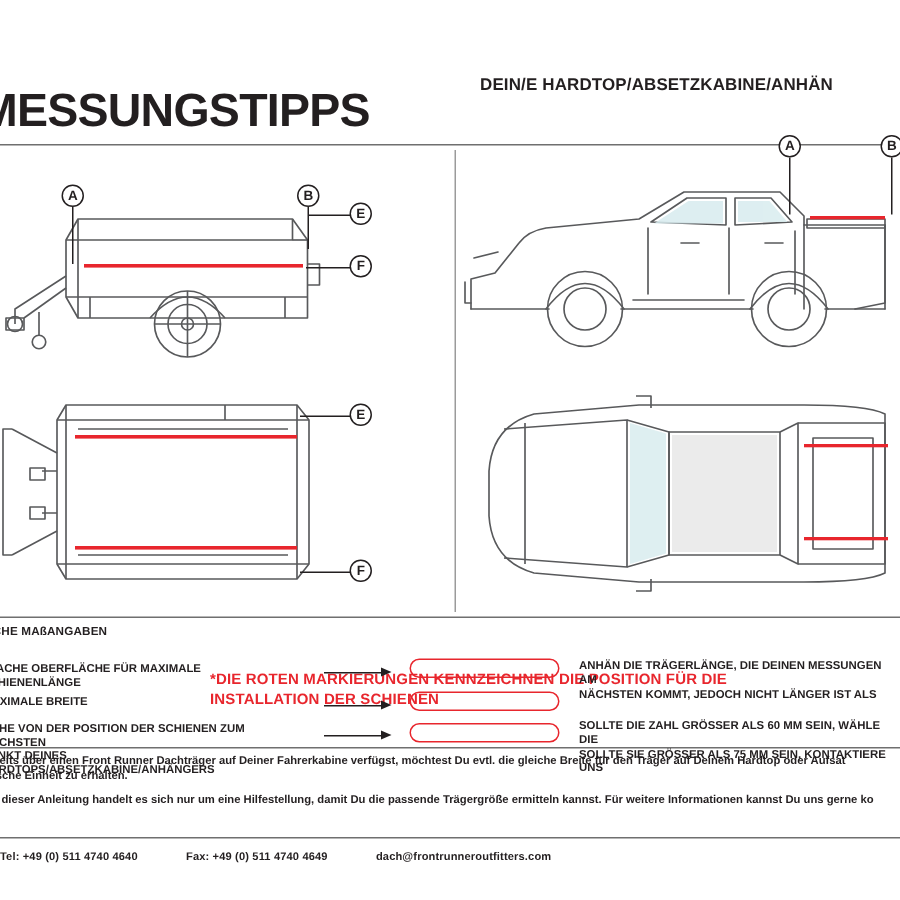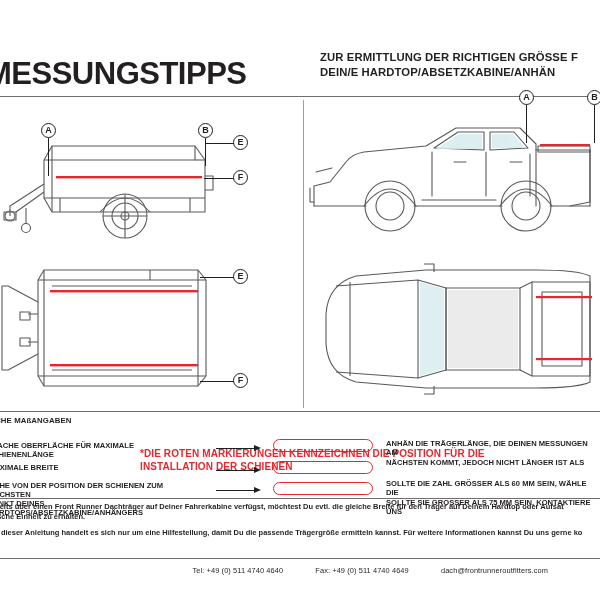--- a/index.html
+++ b/index.html
@@ -176,38 +176,37 @@
     font-weight: 700;
     line-height: 1.3;
   }
   .note.n1 { top: 502px; }
   .note.n2 { top: 528px; }
 
   .contact {
     position: absolute;
     left: 0; top: 566px;
     width: 548px;
-    text-align: right;
+    text-align: left;
     font-size: 7.4px;
-    font-weight: 400;
+    font-weight: 700;
     letter-spacing: 0.1px;
   }
   .contact span { display: inline-block; }
   .contact .sp1 { margin-right: 30px; }
   .contact .sp2 { margin-right: 30px; }
 </style>
 </head>
 <body>
 
 <div class="page">
 
   <div class="header">
     <div class="title-main">MESSUNGSTIPPS</div>
     <div class="title-right">
-      <span class="l1">ZUR ERMITTLUNG DER RICHTIGEN GRÖSSE F</span>
       <span class="l2">DEIN/E HARDTOP/ABSETZKABINE/ANHÄN</span>
     </div>
   </div>
 
   <div class="hr top"></div>
   <div class="vdiv"></div>
 
   <div class="panel" style="left:0px; top:120px;">
     <svg width="300" height="130" viewBox="0 0 300 130">
       <g fill="none" stroke="#58595b" stroke-width="1.1" stroke-linejoin="round">

